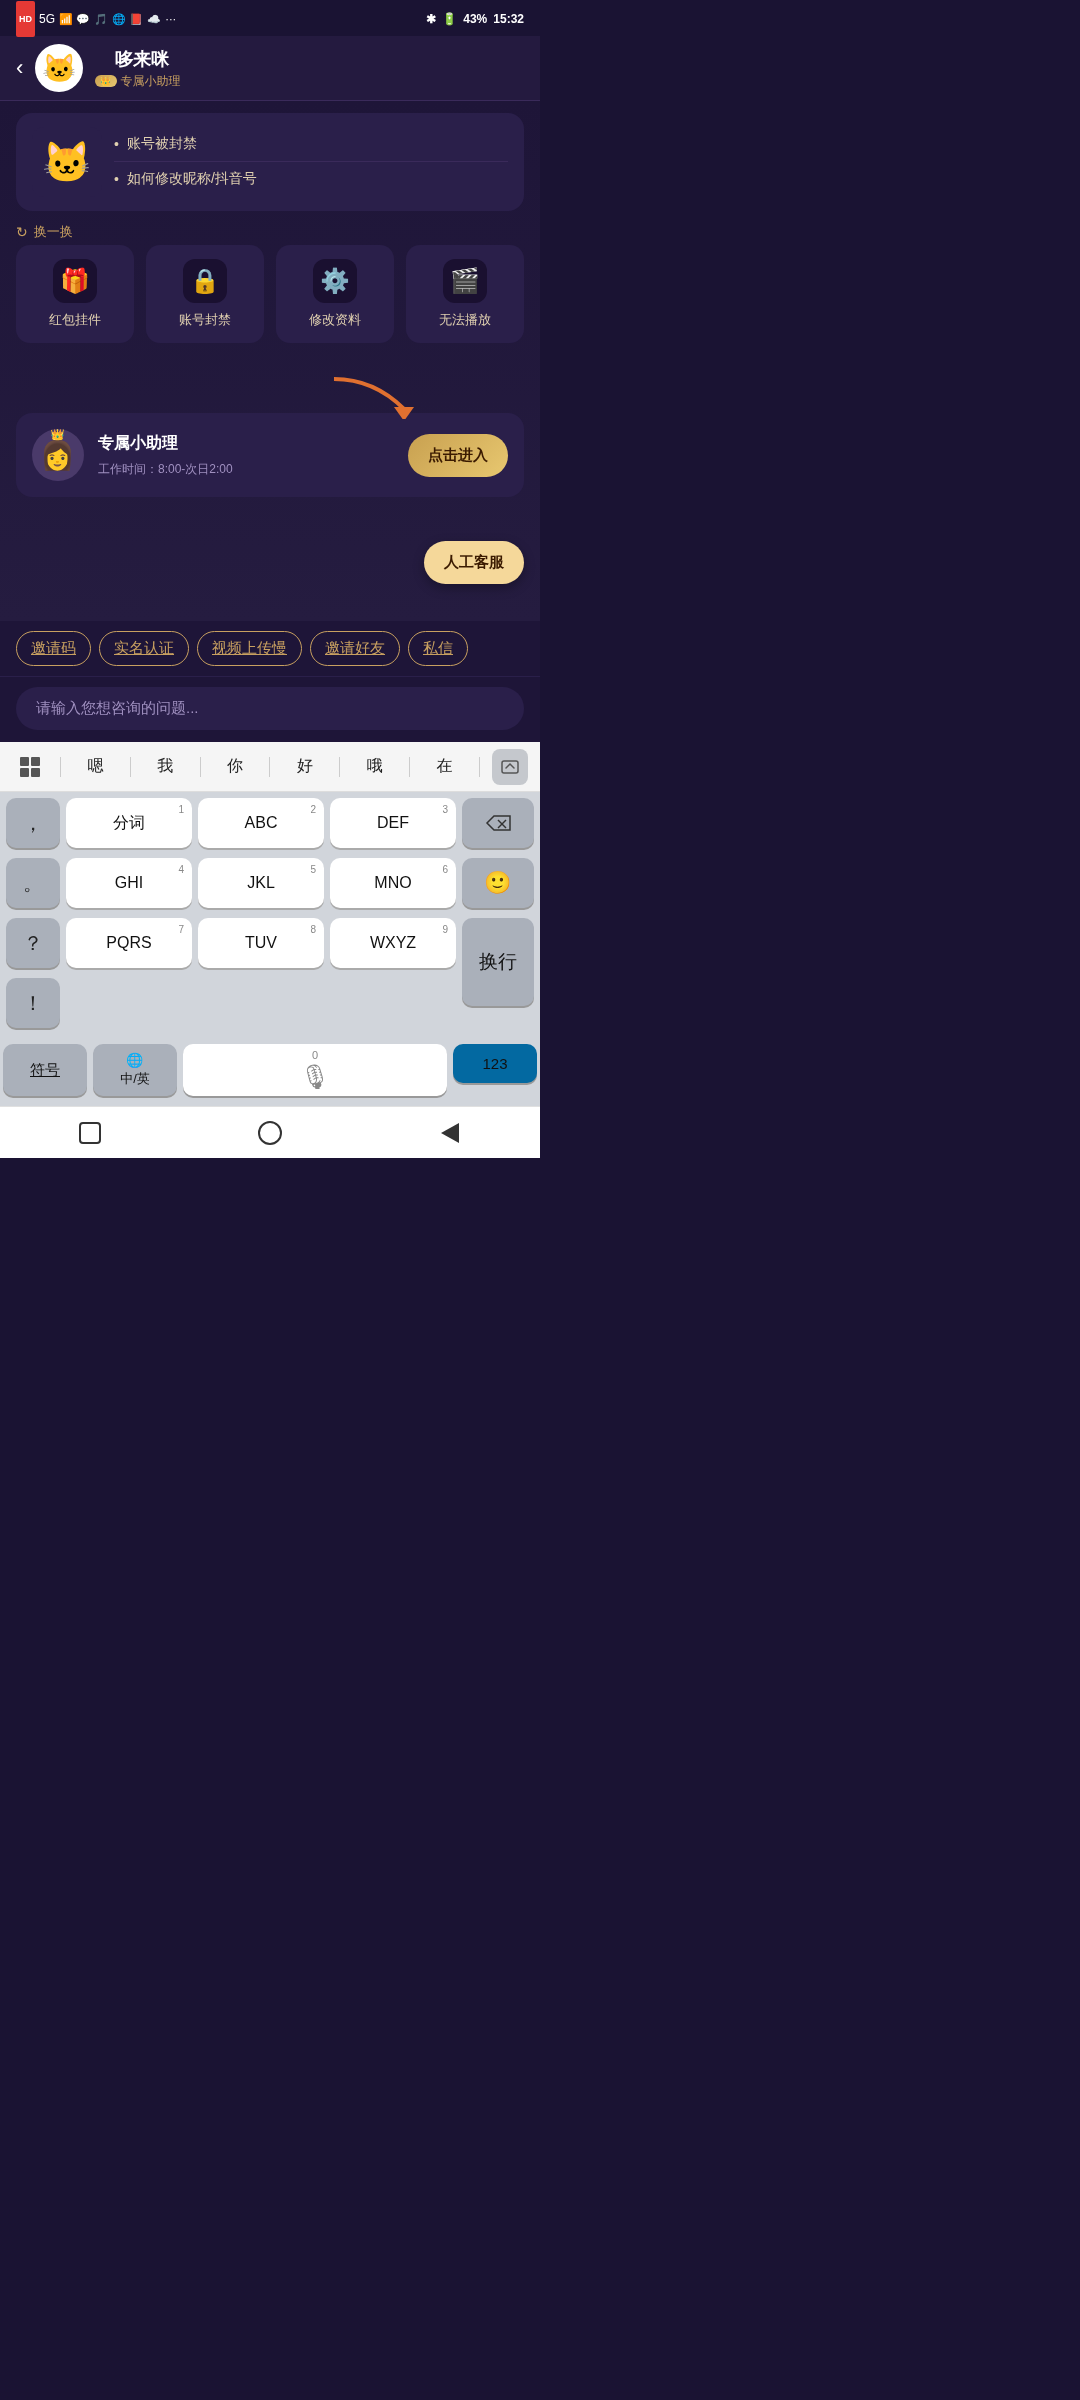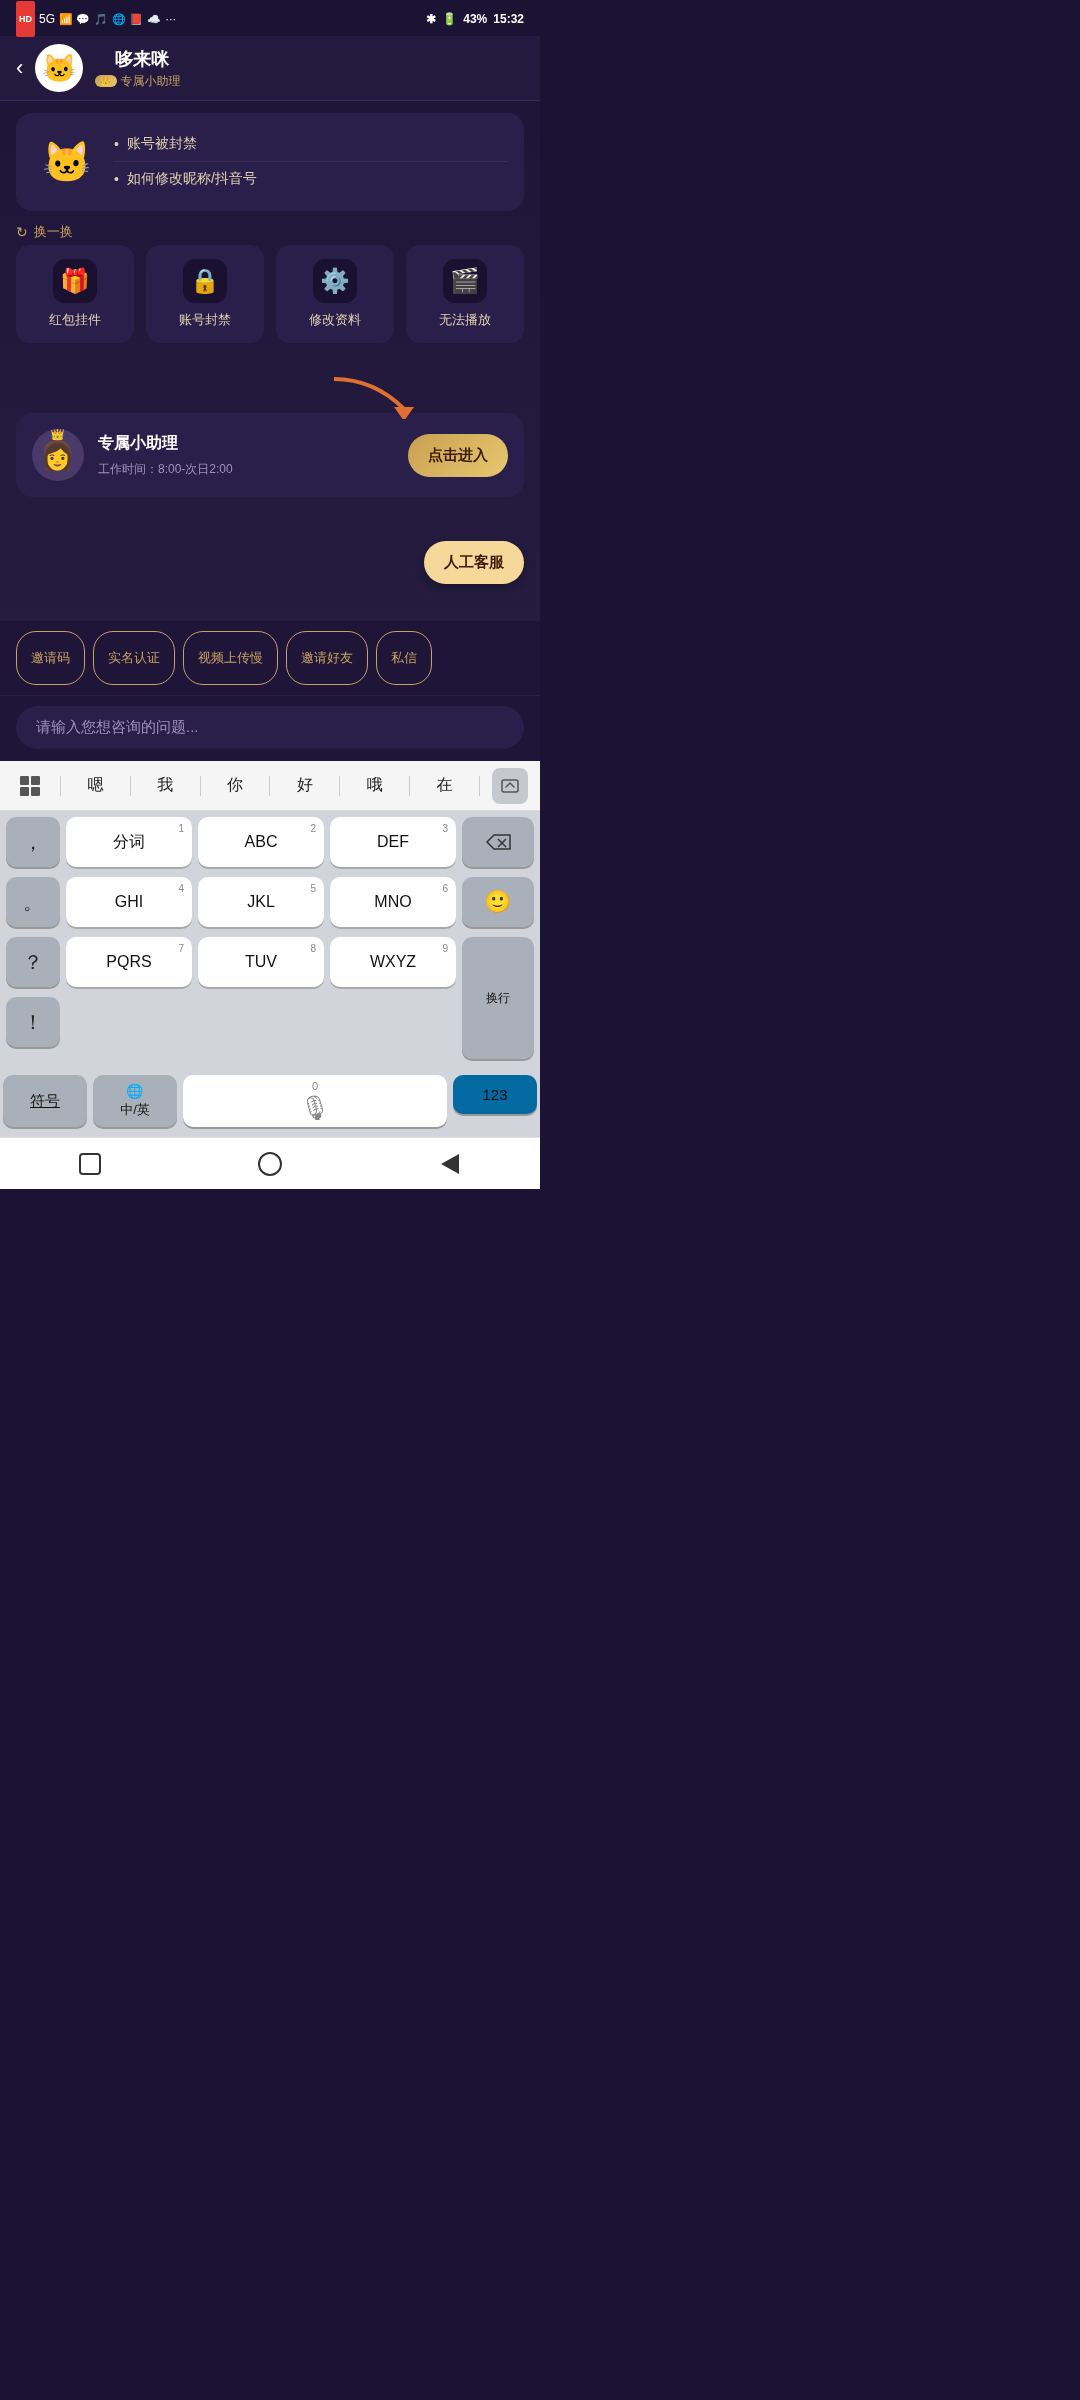--- a/index.html
+++ b/index.html
@@ -166,25 +166,26 @@
       display: flex; gap: 8px; overflow-x: auto;
       padding: 10px 16px;
       background: #1e1538;
       scrollbar-width: none;
     }
     .tag-chips::-webkit-scrollbar { display: none; }
     .tag-chip {
       background: transparent;
       border: 1px solid #c8a060;
       color: #c8a060;
-      font-size: 13px;
-      padding: 17px 14px;
+      font-size: 15px;
+      padding: 7px 14px;
       border-radius: 20px;
       white-space: nowrap;
       cursor: pointer;
+      text-decoration: underline;
     }
 
     
     .input-area {
       background: #1e1538;
       padding: 10px 16px 12px;
       border-top: 1px solid #2a1f4a;
     }
     .input-field {
       background: #2a1f4a;
@@ -577,21 +578,21 @@
         <div class="right-key right-key-delete key-dark" style="height:50px;background:#aab0ba;border-radius:10px;display:flex;align-items:center;justify-content:center;font-size:22px;box-shadow:0 2px 0 #999;cursor:pointer;">
           <svg width="28" height="22" viewBox="0 0 28 22" fill="none">
             <path d="M10 4H26V18H10L3 11L10 4Z" stroke="#333" stroke-width="1.5" fill="#aab0ba"></path>
             <line x1="14" y1="8" x2="22" y2="16" stroke="#333" stroke-width="1.5"></line>
             <line x1="22" y1="8" x2="14" y2="16" stroke="#333" stroke-width="1.5"></line>
           </svg>
         </div>
         <div class="right-key right-key-emoji key-dark" style="height:50px;background:#aab0ba;border-radius:10px;display:flex;align-items:center;justify-content:center;font-size:22px;box-shadow:0 2px 0 #999;cursor:pointer;">
           <span>🙂</span>
         </div>
-        <div class="right-key right-key-enter key-dark" style="height:122px;background:#aab0ba;border-radius:10px;display:flex;align-items:center;justify-content:center;font-size:12px;box-shadow:0 2px 0 #999;cursor:pointer;">
+        <div class="right-key right-key-enter key-dark" style="height:88px;background:#aab0ba;border-radius:10px;display:flex;align-items:center;justify-content:center;font-size:19px;box-shadow:0 2px 0 #999;cursor:pointer;">
           <span>换行</span>
         </div>
       </div>
     </div>
 
   </div>
 
   <div class="bottom-row">
     <div class="bottom-key bottom-key-symbol" style="width:84px;height:52px;background:#aab0ba;border-radius:10px;display:flex;align-items:center;justify-content:center;font-size:15px;box-shadow:0 2px 0 #999;cursor:pointer;text-decoration:underline;">
       <span>符号</span>

